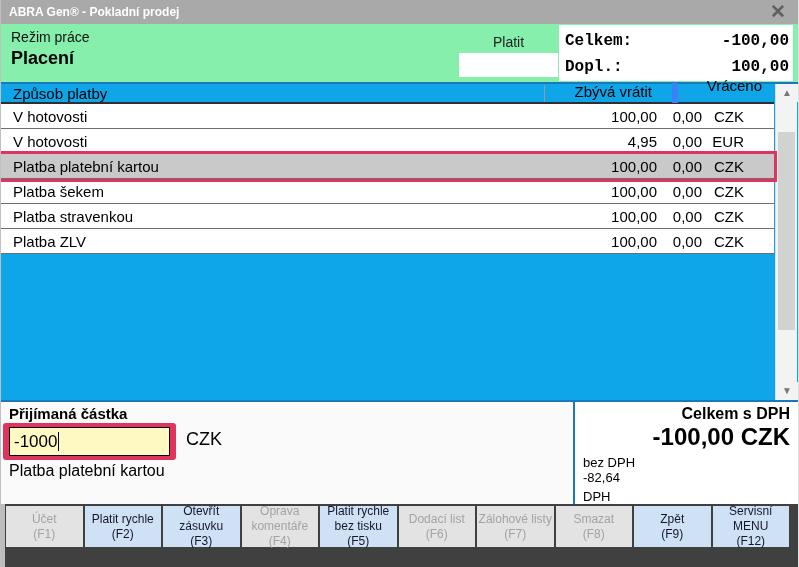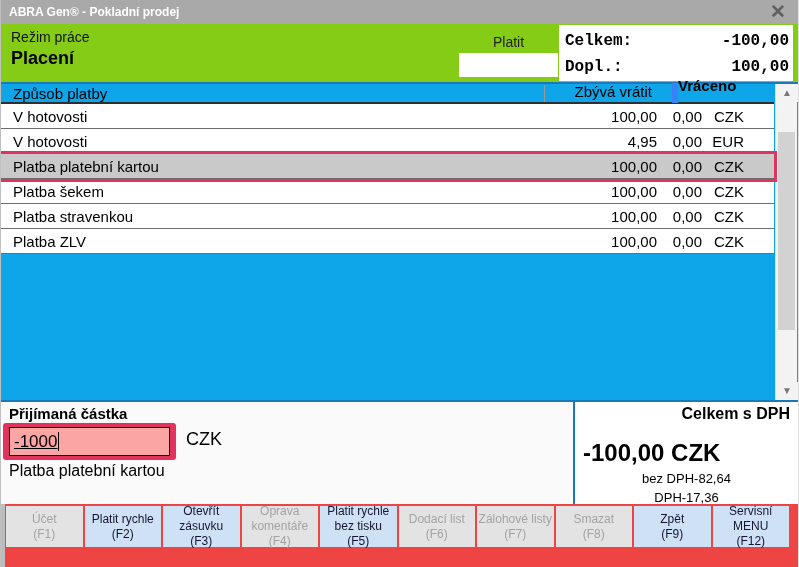--- a/index.html
+++ b/index.html
@@ -23,21 +23,21 @@
   .titlebar .title { color: #ffffff; font-weight: bold; font-size: 12px; }
   .titlebar .close {
     position: absolute; right: 14px; top: 1px;
     color: #5f5f5f; font-size: 19px; font-weight: bold; line-height: 22px;
     cursor: default;
   }
 
   
   .header {
     position: absolute; top: 24px; left: 0; width: 799px; height: 58px;
-    background: #84cc16;
+    background: #86efac;
   }
   .mode { position: absolute; left: 10px; top: 5px; }
   .mode-label { font-size: 14px; color: #111; }
   .mode-value { font-size: 18px; font-weight: bold; color: #000; margin-top: 3px; }
   .sleva { position: absolute; left: 458px; top: 10px; width: 99px; text-align: center; }
   .sleva-label { font-size: 14px; color: #222; }
   .sleva-box {
     margin-top: 3px; height: 24px; background: #ffffff; width: 99px;
   }
   .totalbox {
@@ -53,21 +53,21 @@
     border-top: 2px solid #1b78bb;
     background: #0ea5e9;
   }
   .grid { margin-right: 26px; }
   .thead {
     display: flex; height: 20px; align-items: center;
     border-bottom: 2px solid #2f2f2f; font-size: 15px; color: #000;
   }
   .thead .c-method { flex: 1; padding-left: 12px; border-right: 1px solid #9a9a9a; height: 17px; line-height: 17px; }
   .thead .c-remaining { width: 133px; text-align: right; padding-right: 20px; border-right: 6px solid #3b82f6; height: 20px; line-height: 17px; }
-  .thead .c-returned { width: 96px; padding-right: 12px; height: 32px; line-height: 17px; font-weight: bold; }
+  .thead .c-returned { width: 96px; text-align: right; padding-right: 12px; height: 32px; line-height: 17px; }
   .trowdata {
     display: flex; height: 25px; align-items: center;
     border-bottom: 1px solid #6e6e6e; font-size: 15px; color: #000;
     background: #ffffff;
   }
   .trowdata .d-method { flex: 1; padding-left: 12px; white-space: nowrap; overflow: hidden; }
   .trowdata .d-remaining { width: 100px; text-align: right; }
   .trowdata .d-returned { width: 45px; text-align: right; }
   .trowdata .d-currency { width: 72px; text-align: right; padding-right: 30px; }
   .trowdata.selected {
@@ -98,39 +98,39 @@
     position: absolute; top: 400px; left: 0; width: 799px; height: 104px;
     border-top: 2px solid #1b78bb; display: flex;
   }
   .pay-left { width: 572px; background: #fafafa; position: relative; }
   .amount-label { position: absolute; left: 8px; top: 3px; font-size: 15px; font-weight: bold; color: #000; }
   .amount-wrap {
     position: absolute; left: 2px; top: 21px; width: 173px; height: 37px;
     background: #e0345e; border-radius: 3px; padding: 4px 6px;
   }
   .amount-input {
-    width: 100%; height: 100%; background: #fca5a5; border: 1px solid #000;
-    font-size: 17px; color: #000; display: flex; align-items: center; padding-left: 4px; text-decoration: underline;
+    width: 100%; height: 100%; background: #fef9c3; border: 1px solid #000;
+    font-size: 17px; color: #000; display: flex; align-items: center; padding-left: 4px;
   }
   .caret { display: inline-block; width: 1px; height: 19px; background: #000; margin-left: 1px; }
   .amount-currency { position: absolute; left: 185px; top: 27px; font-size: 18px; color: #000; }
   .amount-method { position: absolute; left: 8px; top: 60px; font-size: 16px; color: #000; }
 
   .pay-right {
     flex: 1; background: #ffffff; border-left: 2px solid #1b78bb;
     padding: 3px 10px 0 8px;
   }
   .tp-title { font-size: 16px; font-weight: bold; color: #000; text-align: right; }
-  .tp-total { font-size: 24px; font-weight: bold; color: #000; margin-top: 16px; }
-  .tp-row { display: flex; justify-content: center; font-size: 13px; color: #000; margin-top: 4px; }
+  .tp-total { font-size: 24px; font-weight: bold; color: #000; text-align: right; margin-top: 0; }
+  .tp-row { display: flex; justify-content: flex-end; font-size: 13px; color: #000; margin-top: 4px; flex-direction: column; }
 
   
   .btnbar {
     position: absolute; top: 504px; left: 0; width: 799px; height: 63px;
-    background: #ef4444; border-left: 4px solid #bdbdbd;
+    background: #404040; border-left: 4px solid #bdbdbd;
     display: flex; gap: 2px; padding: 2px 11px 20px 1px;
   }
   .fbtn {
     flex: 1; display: flex; flex-direction: column; align-items: center; justify-content: center;
     font-size: 12px; line-height: 1.25; text-align: center; cursor: default;
     border: none;
   }
   .fbtn.enabled { background: #cfe1f4; color: #16162e; }
   .fbtn.disabled { background: #e3e3e3; color: #a3a3a3; }
 </style>

